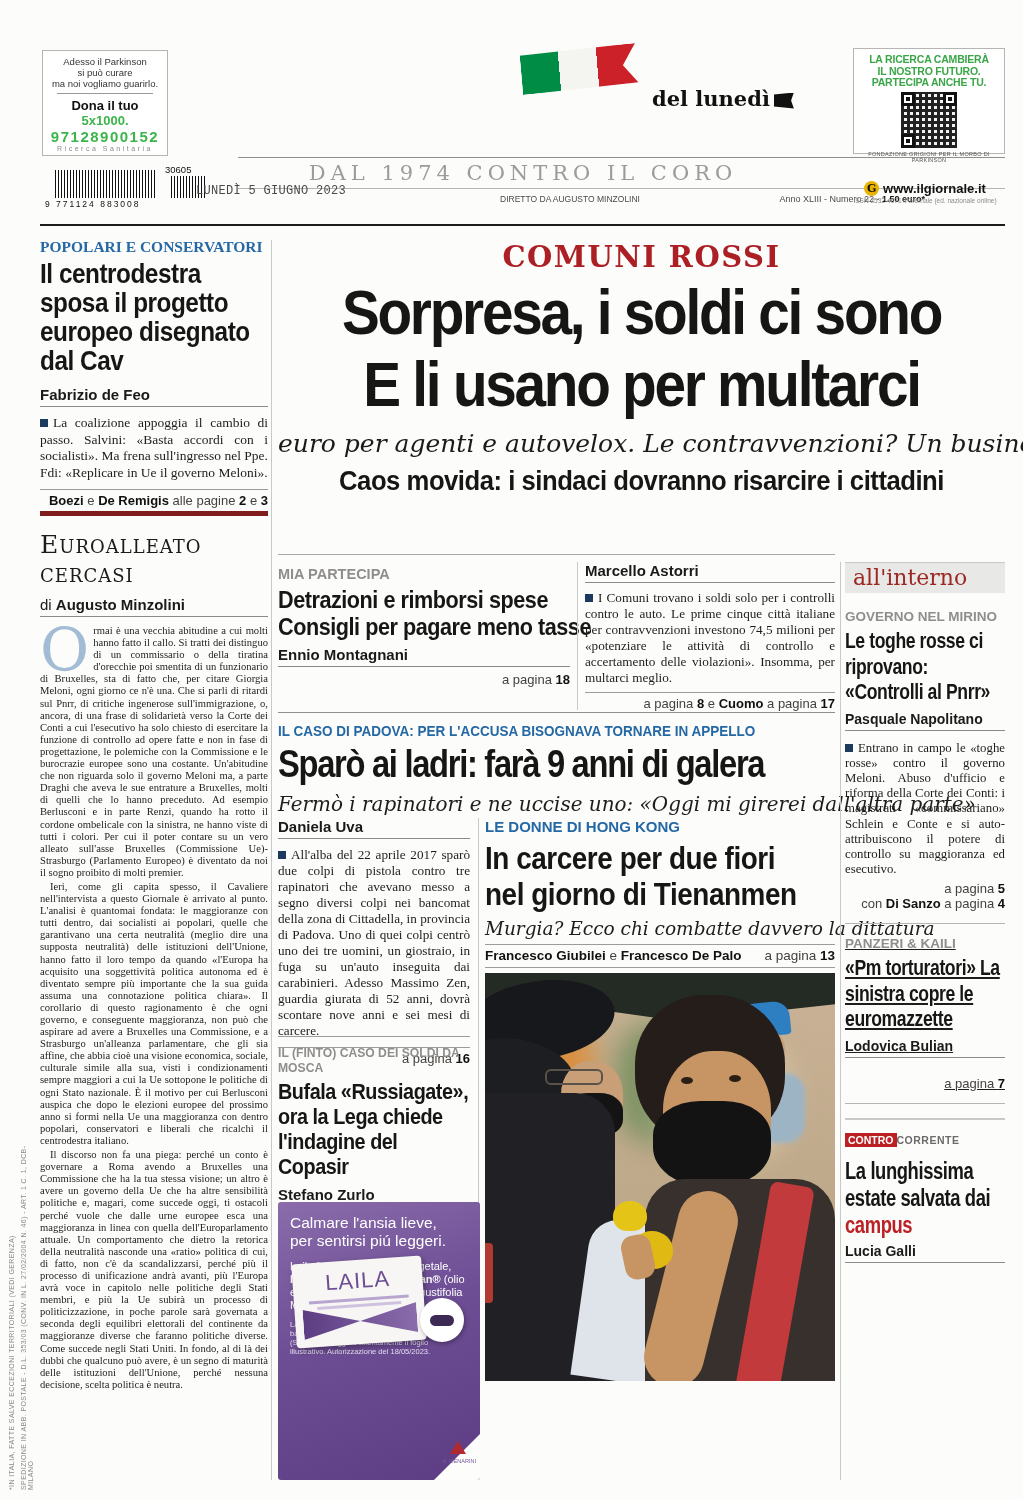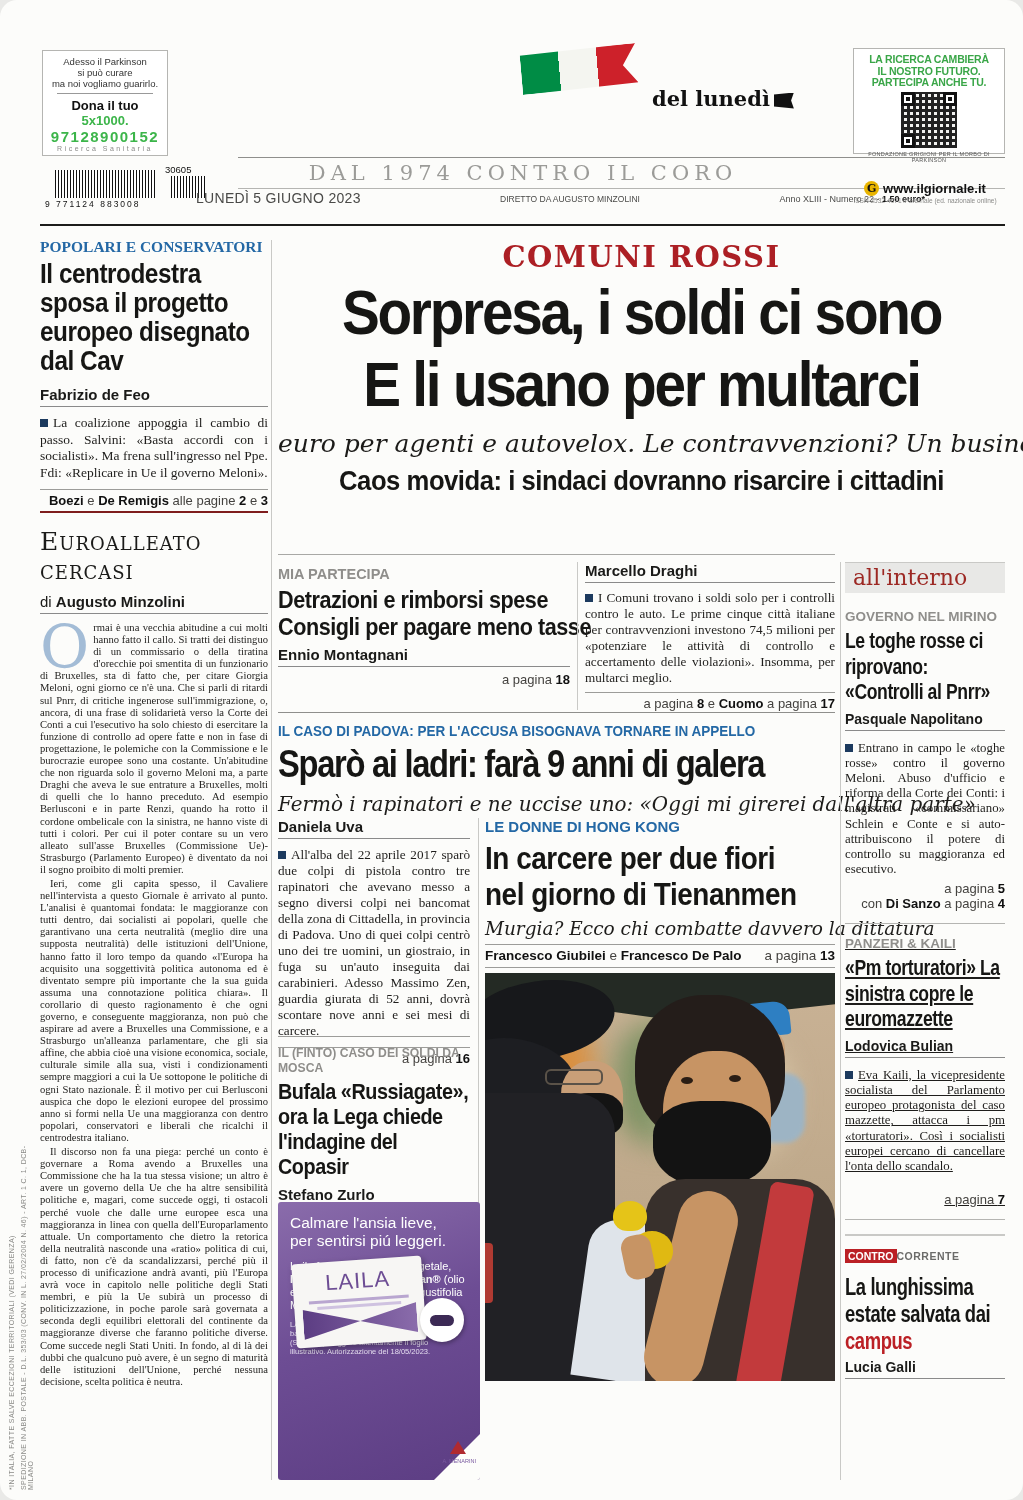--- a/index.html
+++ b/index.html
@@ -1,17 +1,17 @@
 <!DOCTYPE html>
 <html><head>
 <meta charset="utf-8">
 <style>
   html,body{margin:0;padding:0;background:#e9e9e7;}
   .page{position:relative;width:1023px;height:1500px;background:#fcfcfa;overflow:hidden;margin:0 auto;
-        font-family:"Liberation Serif",serif;color:#1e1d1b;border-radius:17px;}
+        font-family:"Liberation Serif",serif;color:#1e1d1b;}
   .abs{position:absolute;}
   .sans{font-family:"Liberation Sans",sans-serif;}
   .dserif{font-family:"DejaVu Serif",serif;}
   .b{font-weight:bold;}
   .i{font-style:italic;}
   .just{text-align:justify;}
   .ctr{text-align:center;}
   .rt{text-align:right;}
   .nw{white-space:nowrap;}
   .cond8{transform:scaleX(.8);transform-origin:0 0;width:125%;}
@@ -66,21 +66,21 @@
     <div class="abs sans" style="left:0px;top:31px;font-size:8.5px;letter-spacing:2px;color:#111;">9 771124 883008</div>
   </div>
 
   <div class="abs" style="left:521px;top:48px;width:116px;height:42px;z-index:2;transform:rotate(-5deg);clip-path:polygon(0 6%,100% 0,88% 50%,100% 94%,0 100%);background:linear-gradient(90deg,#008c45 0 33%,#f4f5f0 33% 66%,#cd212a 66% 100%);"></div>
   <div class="abs dserif b" style="left:652px;top:86px;font-size:21px;color:#111;z-index:3;"><span>del lunedì</span><span style="display:inline-block;width:20px;height:16px;background:#111;margin-left:4px;vertical-align:middle;clip-path:polygon(0 12%,100% 0,86% 50%,100% 100%,0 88%);"></span></div>
 
   <div class="hline" style="left:238px;top:157px;width:767px;background:#8f8f8c;"></div>
   <div class="abs dserif ctr" style="left:238px;top:161px;width:570px;font-size:21px;letter-spacing:5px;color:#9b9b98;">DAL 1974 CONTRO IL CORO</div>
   <div class="hline" style="left:238px;top:188px;width:767px;background:#b5b5b2;"></div>
 
-  <div class="abs sans" style="left:196px;top:190px;font-size:14px;color:#4a4a48;letter-spacing:.3px;">LUNEDÌ 5 GIUGNO 2023</div>
+  <div class="abs sans" style="left:196px;top:184px;font-size:12px;color:#4a4a48;letter-spacing:.3px;font-family:Liberation Mono, monospace;">LUNEDÌ 5 GIUGNO 2023</div>
   <div class="abs sans ctr" style="left:420px;top:194px;width:300px;font-size:8.5px;color:#4a4a48;">DIRETTO DA AUGUSTO MINZOLINI</div>
   <div class="abs sans rt" style="left:700px;top:194px;width:225px;font-size:9px;color:#4a4a48;"><span>Anno XLIII - Numero 22 - </span><span class="b" style="color:#111;">1.50 euro*</span></div>
 
   <div class="abs box-ad ctr" style="left:853px;top:48px;width:152px;height:106px;padding:5px 2px;box-sizing:border-box;">
     <div class="sans b" style="font-size:10.5px;line-height:11.5px;color:#3aa648;letter-spacing:-.2px;">
       <div>LA RICERCA CAMBIERÀ</div>
       <div>IL NOSTRO FUTURO.</div>
       <div>PARTECIPA ANCHE TU.</div>
     </div>
     <div class="qr">
@@ -102,21 +102,21 @@
   </div>
   <div class="abs sans ctr" style="left:835px;top:197px;width:180px;font-size:6.5px;color:#8a8a88;">ISSN 2532-4071 il Giornale (ed. nazionale online)</div>
 
   <div class="abs" style="left:40px;top:224px;width:965px;height:2px;background:#1c1c1a;"></div>
 
   <div class="abs" style="left:40px;top:238px;width:228px;height:1244px;overflow:hidden;">
     <div class="sans kickblue" style="font-size:15.5px;font-family:Liberation Serif, serif;">POPOLARI E CONSERVATORI</div>
     <div class="hl cond9" style="font-size:27px;line-height:29px;margin-top:4px;">Il centrodestra sposa il progetto europeo disegnato dal Cav</div>
     <div class="byrow" style="margin-top:10px;">Fabrizio de Feo</div>
     <div class="just" style="font-size:13.5px;line-height:16.5px;margin-top:8px;"><span class="bull"></span><span>La coalizione appoggia il cambio di passo. Salvini: «Basta accordi con i socialisti». Ma frena sull'ingresso nel Ppe. Fdi: «Replicare in Ue il governo Meloni».</span></div>
-    <div class="pgfoot" style="margin-top:8px;border-bottom:2px solid #7f1d1d;padding-bottom:3px;"><span class="b" style="color:#111">Boezi</span><span> e </span><span class="b" style="color:#111">De Remigis</span><span> alle pagine </span><span class="pgnum">2</span><span> e </span><span class="pgnum">3</span></div>
+    <div class="pgfoot" style="margin-top:8px;border-bottom:5px solid #7f1d1d;padding-bottom:3px;"><span class="b" style="color:#111">Boezi</span><span> e </span><span class="b" style="color:#111">De Remigis</span><span> alle pagine </span><span class="pgnum">2</span><span> e </span><span class="pgnum">3</span></div>
 
     <div class="dserif" style="font-size:25px;margin-top:14px;font-variant:small-caps;letter-spacing:1px;color:#1b1b19;">Euroalleato cercasi</div>
     <div class="byrow" style="margin-top:8px;font-weight:normal;"><span>di </span><span class="b">Augusto Minzolini</span></div>
     <div class="just" style="font-size:10.6px;line-height:12.1px;margin-top:8px;">
       <span class="dserif" style="float:left;font-size:60px;line-height:46px;color:#a3bcd6;margin:2px 4px 0 0;">O</span><span>rmai è una vecchia abitudine a cui molti hanno fatto il callo. Si tratti dei distinguo di un commissario o della tiratina d'orecchie poi smentita di un funzionario di Bruxelles, sta di fatto che, per citare Giorgia Meloni, ogni giorno ce n'è una. Che si parli di ritardi sul Pnrr, di critiche ingenerose sull'immigrazione, o, ancora, di una frase di solidarietà verso la Corte dei Conti a cui l'esecutivo ha solo chiesto di esercitare la funzione di controllo ad opere fatte e non in fase di progettazione, le polemiche con la Commissione e le burocrazie europee sono una costante. Un'abitudine che non riguarda solo il governo Meloni ma, a parte Draghi che aveva le sue entrature a Bruxelles, molti di quelli che lo hanno preceduto. Ad esempio Berlusconi e in parte Renzi, quando ha rotto il cordone ombelicale con la sinistra, ne hanno viste di tutti i colori. Per cui il poter contare su un vero alleato sull'asse Bruxelles (Commissione Ue)-Strasburgo (Parlamento Europeo) è diventato da noi il sogno proibito di molti premier.</span>
     </div>
     <div class="just" style="font-size:10.6px;line-height:12.1px;text-indent:10px;margin-top:2px;">Ieri, come gli capita spesso, il Cavaliere nell'intervista a questo Giornale è arrivato al punto. L'analisi è quantomai fondata: le maggioranze con tutti dentro, dai socialisti ai popolari, quelle che garantivano una certa neutralità (meglio dire una supposta neutralità) delle istituzioni dell'Unione, hanno fatto il loro tempo da quando «l'Europa ha acquisito una soggettività politica autonoma ed è diventato sempre più importante che la sua guida assuma una connotazione politica chiara». Il corollario di questo ragionamento è che ogni governo, e conseguente maggioranza, non può che aspirare ad avere a Bruxelles una Commissione, e a Strasburgo un'alleanza parlamentare, che gli sia affine, che abbia cioè una visione economica, sociale, culturale simile alla sua, visti i condizionamenti sempre maggiori a cui la Ue sottopone le politiche di ogni Stato nazionale. È il motivo per cui Berlusconi auspica che dopo le elezioni europee del prossimo anno si formi nella Ue una maggioranza con dentro popolari, conservatori e liberali che ricalchi il centrodestra italiano.</div>
     <div class="just" style="font-size:10.6px;line-height:12.1px;text-indent:10px;margin-top:2px;">Il discorso non fa una piega: perché un conto è governare a Roma avendo a Bruxelles una Commissione che ha la tua stessa visione; un altro è avere un governo della Ue che ha altre sensibilità politiche e, magari, come succede oggi, ti ostacoli perché vuole che dalle urne europee esca una maggioranza in linea con quella dell'Europarlamento attuale. Un comportamento che dietro la retorica della neutralità nasconde una «ratio» politica di cui, di fatto, non c'è da scandalizzarsi, perché più il processo di unificazione andrà avanti, più l'Europa avrà voce in capitolo nelle politiche degli Stati membri, e più la Ue subirà un processo di politicizzazione, in poche parole sarà governata a seconda degli equilibri elettorali del continente da maggioranze diverse che faranno politiche diverse. Come succede negli Stati Uniti. In fondo, al di là dei dubbi che qualcuno può avere, è un segno di maturità delle istituzioni dell'Unione, perché nessuna decisione, scelta politica è neutra.</div>
   </div>
 
@@ -140,21 +140,21 @@
       <div class="sans kickgray" style="font-size:14.5px;">MIA PARTECIPA</div>
       <div class="hl cond9" style="font-size:24px;line-height:27px;margin-top:4px;">
         <div class="nw">Detrazioni e rimborsi spese</div>
         <div class="nw">Consigli per pagare meno tasse</div>
       </div>
       <div class="byrow" style="margin-top:6px;">Ennio Montagnani</div>
       <div class="pgfoot" style="margin-top:2px;border-top:none;"><span>a pagina </span><span class="pgnum">18</span></div>
     </div>
     <div class="vline" style="left:299px;top:322px;height:148px;"></div>
     <div class="abs" style="left:307px;top:322px;width:250px;">
-      <div class="byrow">Marcello Draghi</div>
+      <div class="byrow">Marcello Astorri</div>
       <div class="just" style="font-size:13.2px;line-height:16px;margin-top:7px;"><span class="bull"></span><span>I Comuni trovano i soldi solo per i controlli contro le auto. Le prime cinque città italiane per contravvenzioni investono 74,5 milioni per «potenziare le attività di controllo e accertamento delle violazioni». Insomma, per multarci meglio.</span></div>
       <div class="pgfoot" style="margin-top:6px;"><span>a pagina </span><span class="pgnum">8</span><span> e </span><span class="b" style="color:#111">Cuomo</span><span> a pagina </span><span class="pgnum">17</span></div>
     </div>
 
     <div class="hline" style="left:0;top:472px;width:557px;background:#8f8f8c;"></div>
 
     <div class="abs" style="left:0;top:482px;width:557px;">
       <div class="sans kickblue cond9" style="font-size:15px;">IL CASO DI PADOVA: PER L'ACCUSA BISOGNAVA TORNARE IN APPELLO</div>
       <div class="hl nw" style="font-size:38px;letter-spacing:-1.5px;transform:scaleX(.86);transform-origin:0 0;margin-top:4px;">Sparò ai ladri: farà 9 anni di galera</div>
       <div class="dserif i nw" style="font-size:21px;margin-top:6px;transform:scaleX(.95);transform-origin:0 0;">Fermò i rapinatori e ne uccise uno: «Oggi mi girerei dall'altra parte»</div>
@@ -251,21 +251,20 @@
       <div class="just" style="font-size:12.8px;line-height:15.2px;margin-top:10px;"><span class="bull"></span><span>Entrano in campo le «toghe rosse» contro il governo Meloni. Abuso d'ufficio e riforma della Corte dei Conti: i magistrati «commissariano» Schlein e Conte e si auto-attribuiscono il potere di controllo su maggioranza ed esecutivo.</span></div>
       <div class="sans rt" style="font-size:13px;color:#44423f;margin-top:4px;"><span>a pagina </span><span class="pgnum">5</span></div>
       <div class="sans rt" style="font-size:13px;color:#44423f;"><span>con </span><span class="b" style="color:#111">Di Sanzo</span><span> a pagina </span><span class="pgnum">4</span></div>
     </div>
     <div style="border-top:1px solid #b5b5b2;margin-top:12px;"></div>
 
     <div style="margin-top:12px;text-decoration:underline;">
       <div class="sans kickgray" style="font-size:13.5px;">PANZERI &amp; KAILI</div>
       <div class="hl cond8" style="font-size:22px;line-height:25.5px;margin-top:4px;">«Pm torturatori» La sinistra copre le euromazzette</div>
       <div class="byrow" style="font-size:14px;margin-top:6px;">Lodovica Bulian</div>
-      <div class="just" style="font-size:12.8px;line-height:15.2px;margin-top:10px;"><span class="bull"></span><span>Eva Kaili, la vicepresidente socialista del Parlamento europeo protagonista del caso mazzette, attacca i pm «torturatori». Così i socialisti europei cercano di cancellare l'onta dello scandalo.</span></div>
       <div class="sans rt" style="font-size:13px;color:#44423f;margin-top:18px;"><span>a pagina </span><span class="pgnum">7</span></div>
     </div>
     <div style="border-top:1px solid #b5b5b2;margin-top:12px;"></div>
 
     <div style="border-top:2px solid #c9c9c6;margin-top:14px;"></div>
 
     <div style="margin-top:10px;">
       <div>
         <span class="sans b" style="background:#bb2025;color:#fff;font-size:10.5px;padding:1px 3px;">CONTRO</span><span class="sans b" style="color:#6b6b69;font-size:10.5px;letter-spacing:.5px;">CORRENTE</span>
       </div>

